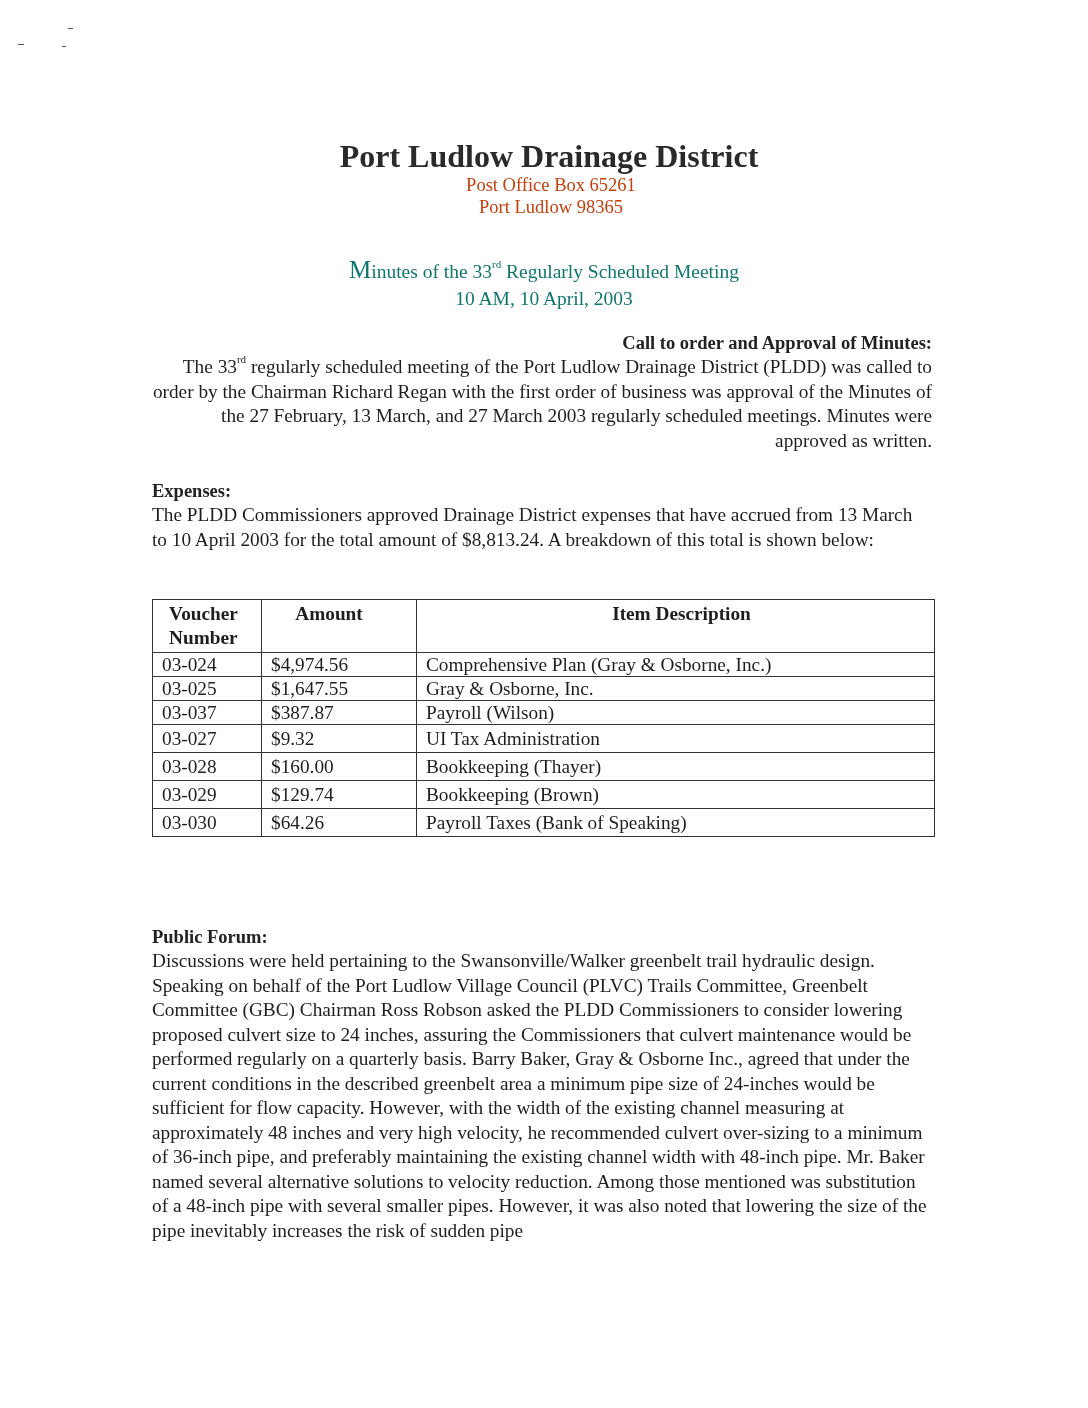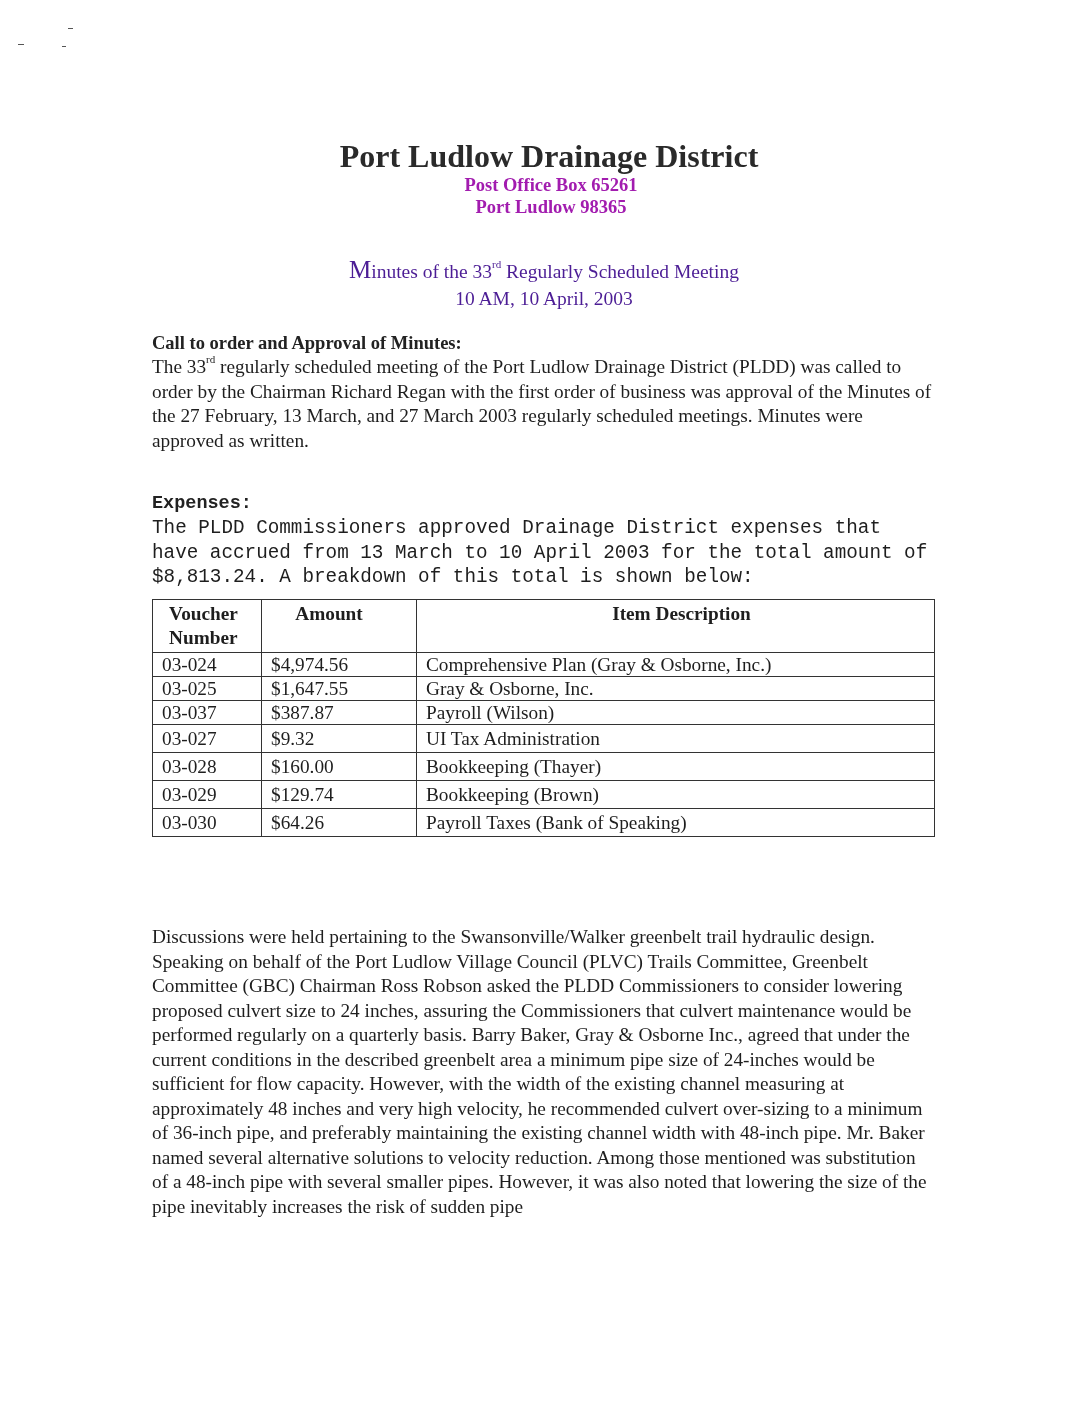--- a/index.html
+++ b/index.html
@@ -4,31 +4,31 @@
   <style>
     html, body { margin: 0; padding: 0; background: #ffffff; }
     body { width: 1088px; height: 1408px; position: relative; overflow: hidden;
            font-family: "Liberation Serif", "DejaVu Serif", serif; color: #1c1c1c; }
     .page { position: absolute; left: 0; top: 0; width: 1088px; height: 1408px; }
     .specks { position: absolute; left: 18px; top: 36px; width: 60px; height: 20px; }
     .speck { position: absolute; background: #555; height: 1px; }
 
     .header { position: absolute; left: 0; top: 138px; width: 1088px; text-align: center; }
     .title { font-weight: bold; font-size: 32px; line-height: 36px; color: #2a2a2a; margin-left: 10px; }
-    .sub { font-weight: bold; font-size: 18.5px; line-height: 22px; color: #a21caf; margin-left: 14px; }
+    .sub { font-weight: normal; font-size: 18.5px; line-height: 22px; color: #c2410c; margin-left: 14px; }
     .minutes { position: absolute; left: 0; top: 256px; width: 1088px; text-align: center;
-               font-size: 19.5px; line-height: 27px; color: #4c1d95; }
+               font-size: 19.5px; line-height: 27px; color: #0f766e; }
     .minutes .bigM { font-size: 25px; }
     sup { font-size: 11px; line-height: 0; position: relative; top: -3px; }
 
     .section { position: absolute; left: 152px; width: 780px; font-size: 19.3px; line-height: 24.5px; color: #1e1e1e; }
     .section h3 { margin: 0; font-size: 18.5px; font-weight: bold; line-height: 24px; color: #222; }
     .section p { margin: 0; }
-    #sec-call { top: 331px; }
-    #sec-exp { top: 492px; font-family: Liberation Mono, monospace; }
+    #sec-call { top: 331px; text-align: right; }
+    #sec-exp { top: 479px; }
     #sec-forum { top: 925px; }
 
     table.vouchers { position: absolute; left: 152px; top: 599px; width: 783px; border-collapse: collapse;
                      font-size: 19.3px; color: #1e1e1e; }
     table.vouchers th, table.vouchers td { border: 1.5px solid #333; padding: 0 0 0 9px; text-align: left; font-weight: normal; }
     table.vouchers th { font-weight: bold; vertical-align: top; line-height: 24px; padding-top: 2px; padding-bottom: 2px; padding-left: 16px; }
     table.vouchers th.c { text-align: center; padding-left: 12px; }
     table.vouchers th.amt { text-align: center; padding-left: 0; padding-right: 20px; }
     table.vouchers td { height: 23px; line-height: 23px; }
     table.vouchers tr.tall td { height: 27px; line-height: 27px; }
@@ -112,16 +112,17 @@
         </tr>
         <tr class="tall">
           <td>03-030</td>
           <td>$64.26</td>
           <td>Payroll Taxes (Bank of Speaking)</td>
         </tr>
       </tbody>
   </table>
 
   <div class="section" id="sec-forum">
+    <h3>Public Forum:</h3>
     <p>Discussions were held pertaining to the Swansonville/Walker greenbelt trail hydraulic design.  Speaking on behalf of the Port Ludlow Village Council (PLVC) Trails Committee, Greenbelt Committee (GBC) Chairman Ross Robson asked the PLDD Commissioners to consider lowering proposed culvert size to 24 inches, assuring the Commissioners that culvert maintenance would be performed regularly on a quarterly basis.  Barry Baker, Gray &amp; Osborne Inc., agreed that under the current conditions in the described greenbelt area a minimum pipe size of 24-inches would be sufficient for flow capacity.  However, with the width of the existing channel measuring at approximately 48 inches and very high velocity, he recommended culvert over-sizing to a minimum of 36-inch pipe, and preferably maintaining the existing channel width with 48-inch pipe. Mr. Baker named several alternative solutions to velocity reduction. Among those mentioned was substitution of a 48-inch pipe with several smaller pipes.  However, it was also noted that lowering the size of the pipe inevitably increases the risk of sudden pipe</p>
   </div>
 
 </div>
 
 </body></html>

